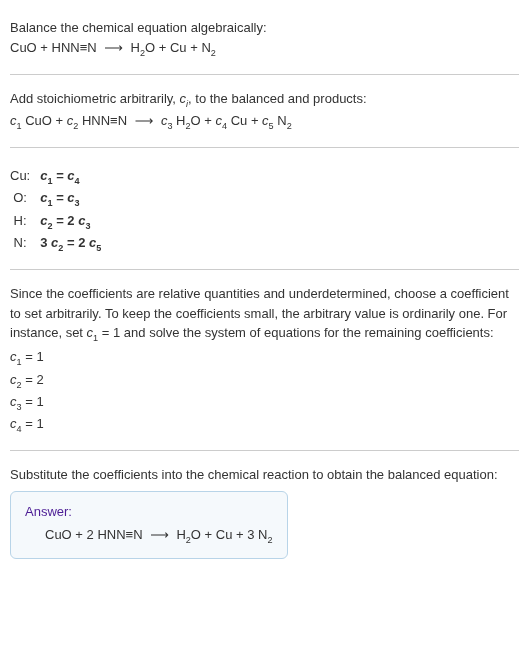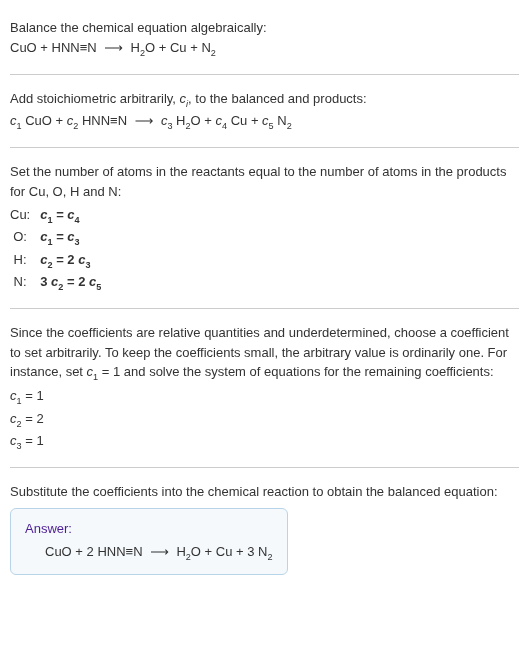--- a/index.html
+++ b/index.html
@@ -85,21 +85,20 @@
     <span>Add stoichiometric arbitrarily, </span><span class="italic">c</span><sub class="italic">i</sub><span>, to the balanced and products:</span>
   </div>
   <div>
     <span class="italic">c</span><sub>1</sub><span> CuO + </span><span class="italic">c</span><sub>2</sub><span> HNN≡N </span><span class="arrow">⟶</span><span> </span><span class="italic">c</span><sub>3</sub><span> H</span><sub>2</sub><span>O + </span><span class="italic">c</span><sub>4</sub><span> Cu + </span><span class="italic">c</span><sub>5</sub><span> N</span><sub>2</sub>
   </div>
 </div>
 
 <hr>
 
 <div class="section">
-  <div>Set the number of atoms in the reactants equal to the number of atoms in the products for Cu, O, H and N:</div>
   <div class="table">
     <div class="row">
       <div class="cell-label">Cu:</div>
       <div class="cell-value"><span class="italic">c</span><sub>1</sub><span> = </span><span class="italic">c</span><sub>4</sub></div>
     </div>
     <div class="row">
       <div class="cell-label">O:</div>
       <div class="cell-value"><span class="italic">c</span><sub>1</sub><span> = </span><span class="italic">c</span><sub>3</sub></div>
     </div>
     <div class="row">
@@ -116,20 +115,21 @@
 <hr>
 
 <div class="section">
   <div>
     <span>Since the coefficients are relative quantities and underdetermined, choose a coefficient to set arbitrarily. To keep the coefficients small, the arbitrary value is ordinarily one. For instance, set </span><span class="italic">c</span><sub>1</sub><span> = 1 and solve the system of equations for the remaining coefficients:</span>
   </div>
   <div class="coeffs">
     <div><span class="italic">c</span><sub>1</sub><span> = 1</span></div>
     <div><span class="italic">c</span><sub>2</sub><span> = 2</span></div>
     <div><span class="italic">c</span><sub>3</sub><span> = 1</span></div>
+    <div><span class="italic">c</span><sub>4</sub><span> = 1</span></div>
   </div>
 </div>
 
 <hr>
 
 <div class="section">
   <div>Substitute the coefficients into the chemical reaction to obtain the balanced equation:</div>
   <div class="answer-box">
     <div class="answer-label">Answer:</div>
     <div class="answer-eq">

